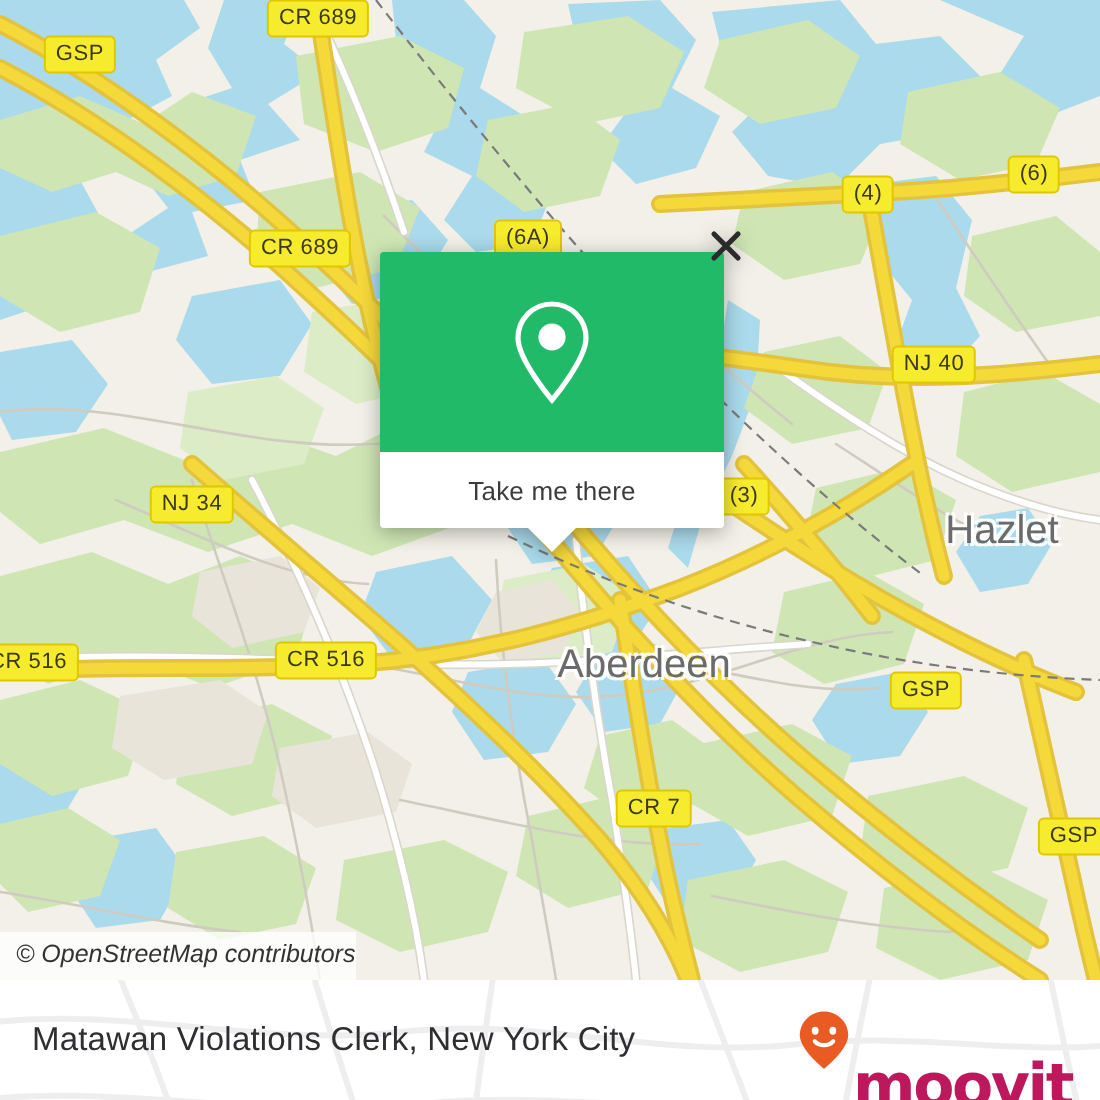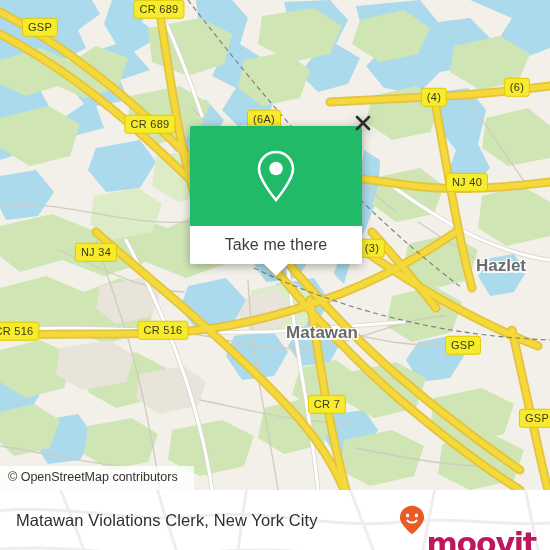--- a/index.html
+++ b/index.html
@@ -34,41 +34,41 @@
     white-space:nowrap;
     letter-spacing:.3px;
     transform:translate(-50%,-50%);
     font-family:"Liberation Sans", sans-serif;
   }
 
   
   .place {
     position:absolute;
     color:#6b6b6b;
-    font-size:17px;
+    font-size:20px;
     white-space:nowrap;
     transform:translate(-50%,-50%);
     text-shadow:
       -1.5px -1.5px 0 rgba(255,255,255,.9),
        1.5px -1.5px 0 rgba(255,255,255,.9),
       -1.5px  1.5px 0 rgba(255,255,255,.9),
        1.5px  1.5px 0 rgba(255,255,255,.9);
     font-family:"Liberation Sans", sans-serif;
-    font-weight:bold;
   }
 
   
   .attribution {
     position:absolute; left:0; bottom:0;
     background:rgba(255,255,255,.78);
     color:#333;
     font-size:12.5px;
-    padding:4px 16px 4px 8px;
+    padding:4px 0 4px 8px;
     white-space:nowrap;
     line-height:1.25;
+    font-style:italic;
   }
 
   
   .popup {
     position:absolute;
     left:190px; top:126px;
     width:172px;
     filter:drop-shadow(0 2px 5px rgba(0,0,0,.32));
     z-index:40;
   }
@@ -78,21 +78,21 @@
     border-radius:2px 2px 0 0;
     display:flex; align-items:center; justify-content:center;
   }
   .popup-pin { width:44px; height:54px; display:block; }
   .popup-btn {
     background:#ffffff;
     border-radius:0 0 2px 2px;
     height:38px;
     display:flex; align-items:center; justify-content:center;
     color:#3c3c3c;
-    font-size:16px;
+    font-size:13px;
     letter-spacing:.1px;
     cursor:pointer;
   }
   .popup-tail {
     position:absolute; left:50%; bottom:-12px;
     transform:translateX(-50%);
     width:0; height:0;
     border-left:13px solid transparent;
     border-right:13px solid transparent;
     border-top:13px solid #ffffff;
@@ -317,21 +317,21 @@
       <div class="shield" style="left: 14px; top: 331px;">CR 516</div>
       <div class="shield" style="left: 163px; top: 330px;">CR 516</div>
       <div class="shield" style="left: 463px; top: 345px;">GSP</div>
       <div class="shield" style="left: 327px; top: 404px;">CR 7</div>
       <div class="shield" style="left: 537px; top: 418px;">GSP</div>
       <div class="shield" style="left: 233px; top: 479px; margin-top: 35px;">NJ 79</div>
     </div>
 
     <div>
       <div class="place" style="left: 501px; top: 266px;">Hazlet</div>
-      <div class="place" style="left: 322px; top: 333px;">Matawan</div>
+      <div class="place" style="left: 322px; top: 333px;">Aberdeen</div>
     </div>
 
     <div class="popup">
       <div class="popup-head">
         <svg class="popup-pin" viewBox="0 0 44 54">
           <path d="M22 3 C12.6 3 5 10.6 5 20 C5 31 22 51 22 51 C22 51 39 31 39 20 C39 10.6 31.4 3 22 3 Z" fill="none" stroke="#ffffff" stroke-width="2.6"></path>
           <circle cx="22" cy="19.5" r="6.8" fill="#ffffff"></circle>
         </svg>
       </div>
       <div class="popup-btn">Take me there</div>

